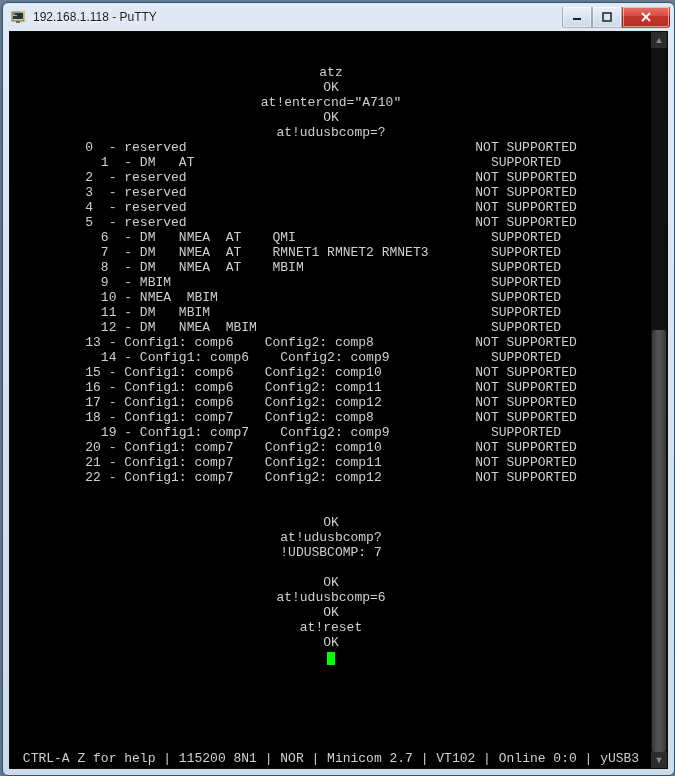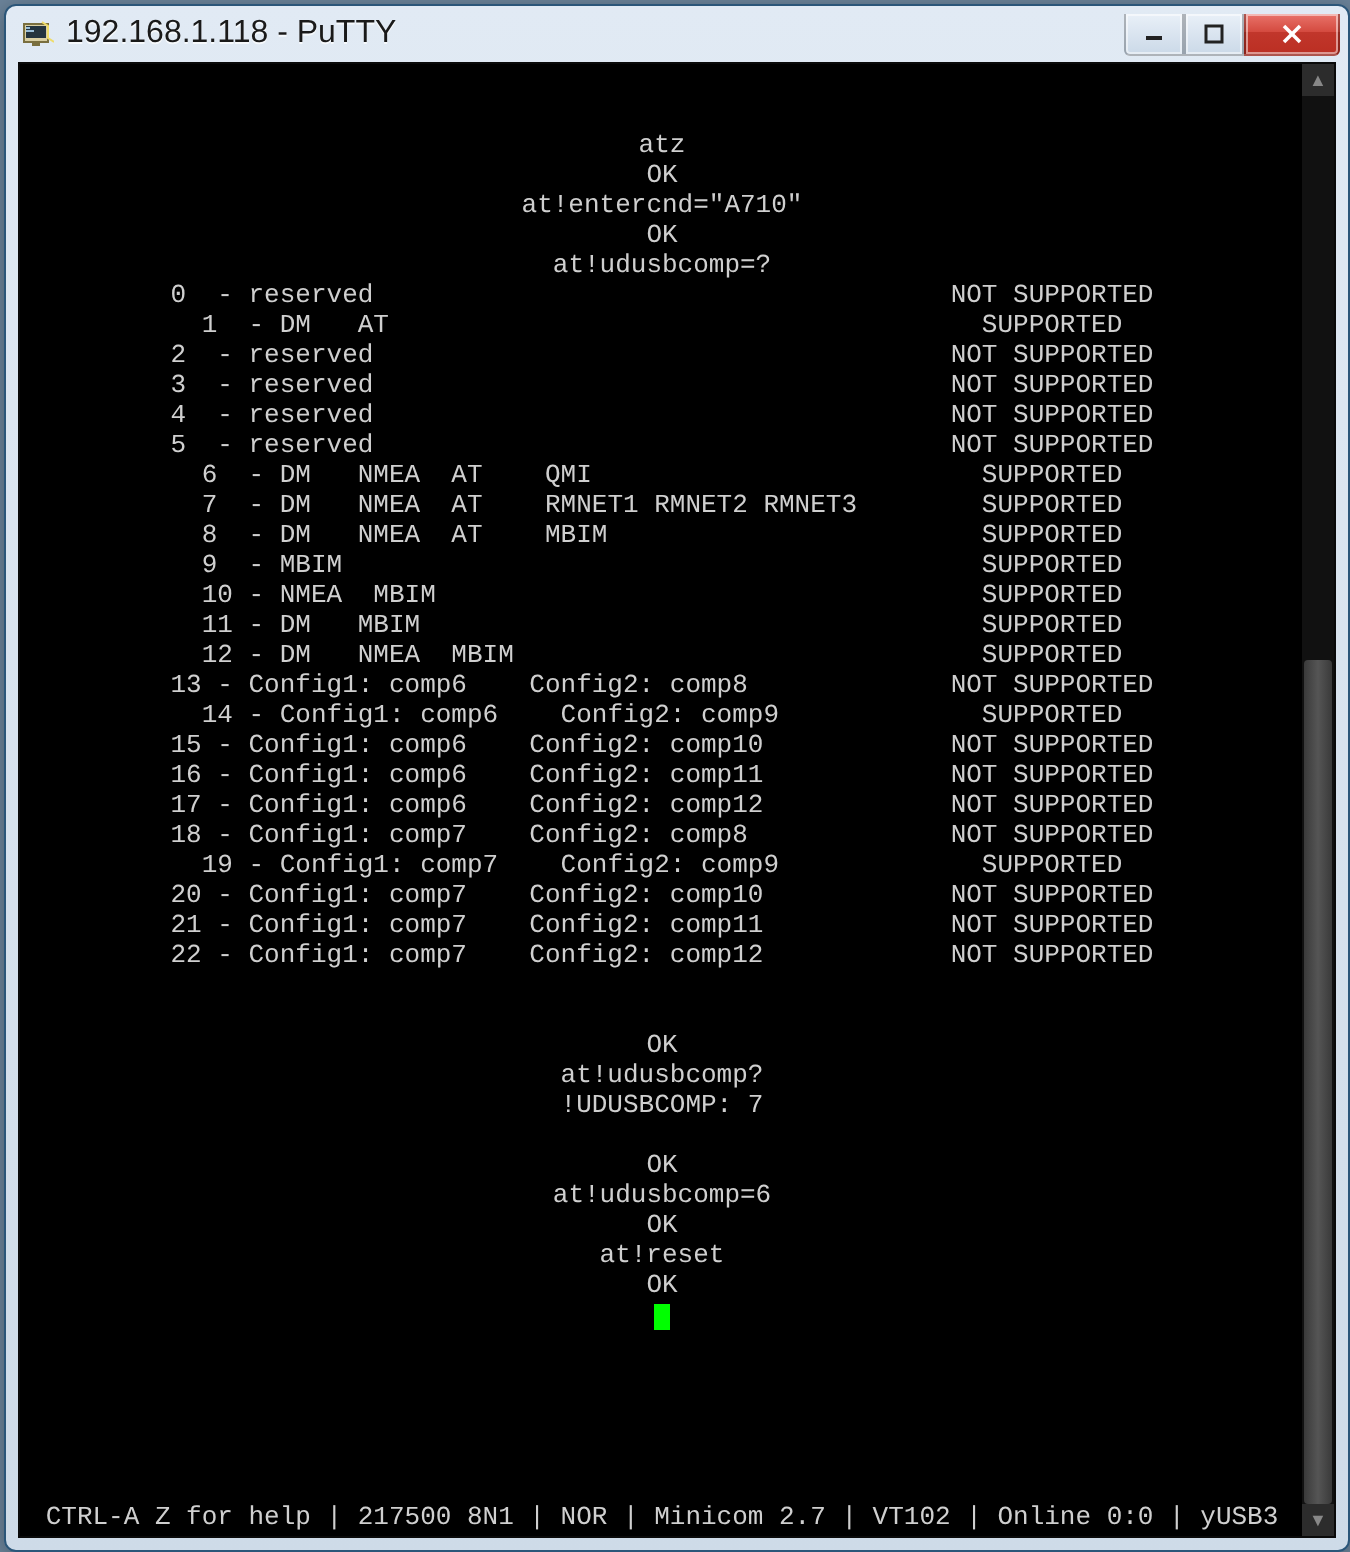--- a/index.html
+++ b/index.html
@@ -35,21 +35,21 @@
   .titlebar .icon {
     width: 16px;
     height: 16px;
     margin-left: 4px;
     margin-right: 6px;
     display: inline-flex;
     align-items: center;
     justify-content: center;
   }
   .titlebar .title-text {
-    font-size: 16px;
+    font-size: 12px;
     color: #1a1a1a;
     text-shadow: 0 1px 0 rgba(255,255,255,0.7);
     flex: 1;
   }
   .win-controls {
     display: flex;
     gap: 0;
     margin-right: 0;
   }
   .win-btn {
@@ -219,21 +219,21 @@
 OK
 at!udusbcomp?
 !UDUSBCOMP: 7
 
 OK
 at!udusbcomp=6
 OK
 at!reset
 OK
 </div><span class="cursor"></span>
-      <div class="statusbar">CTRL-A Z for help | 217500 8N1 | NOR | Minicom 2.7 | VT102 | Online 0:0 | yUSB3</div>
+      <div class="statusbar">CTRL-A Z for help | 115200 8N1 | NOR | Minicom 2.7 | VT102 | Online 0:0 | yUSB3</div>
     </div>
     <div class="scrollbar">
       <div class="scroll-arrow">▲</div>
       <div class="scroll-track">
         <div class="scroll-thumb"></div>
       </div>
       <div class="scroll-arrow" style="position:absolute;bottom:0;left:0;right:0;">▼</div>
     </div>
   </div>
 

